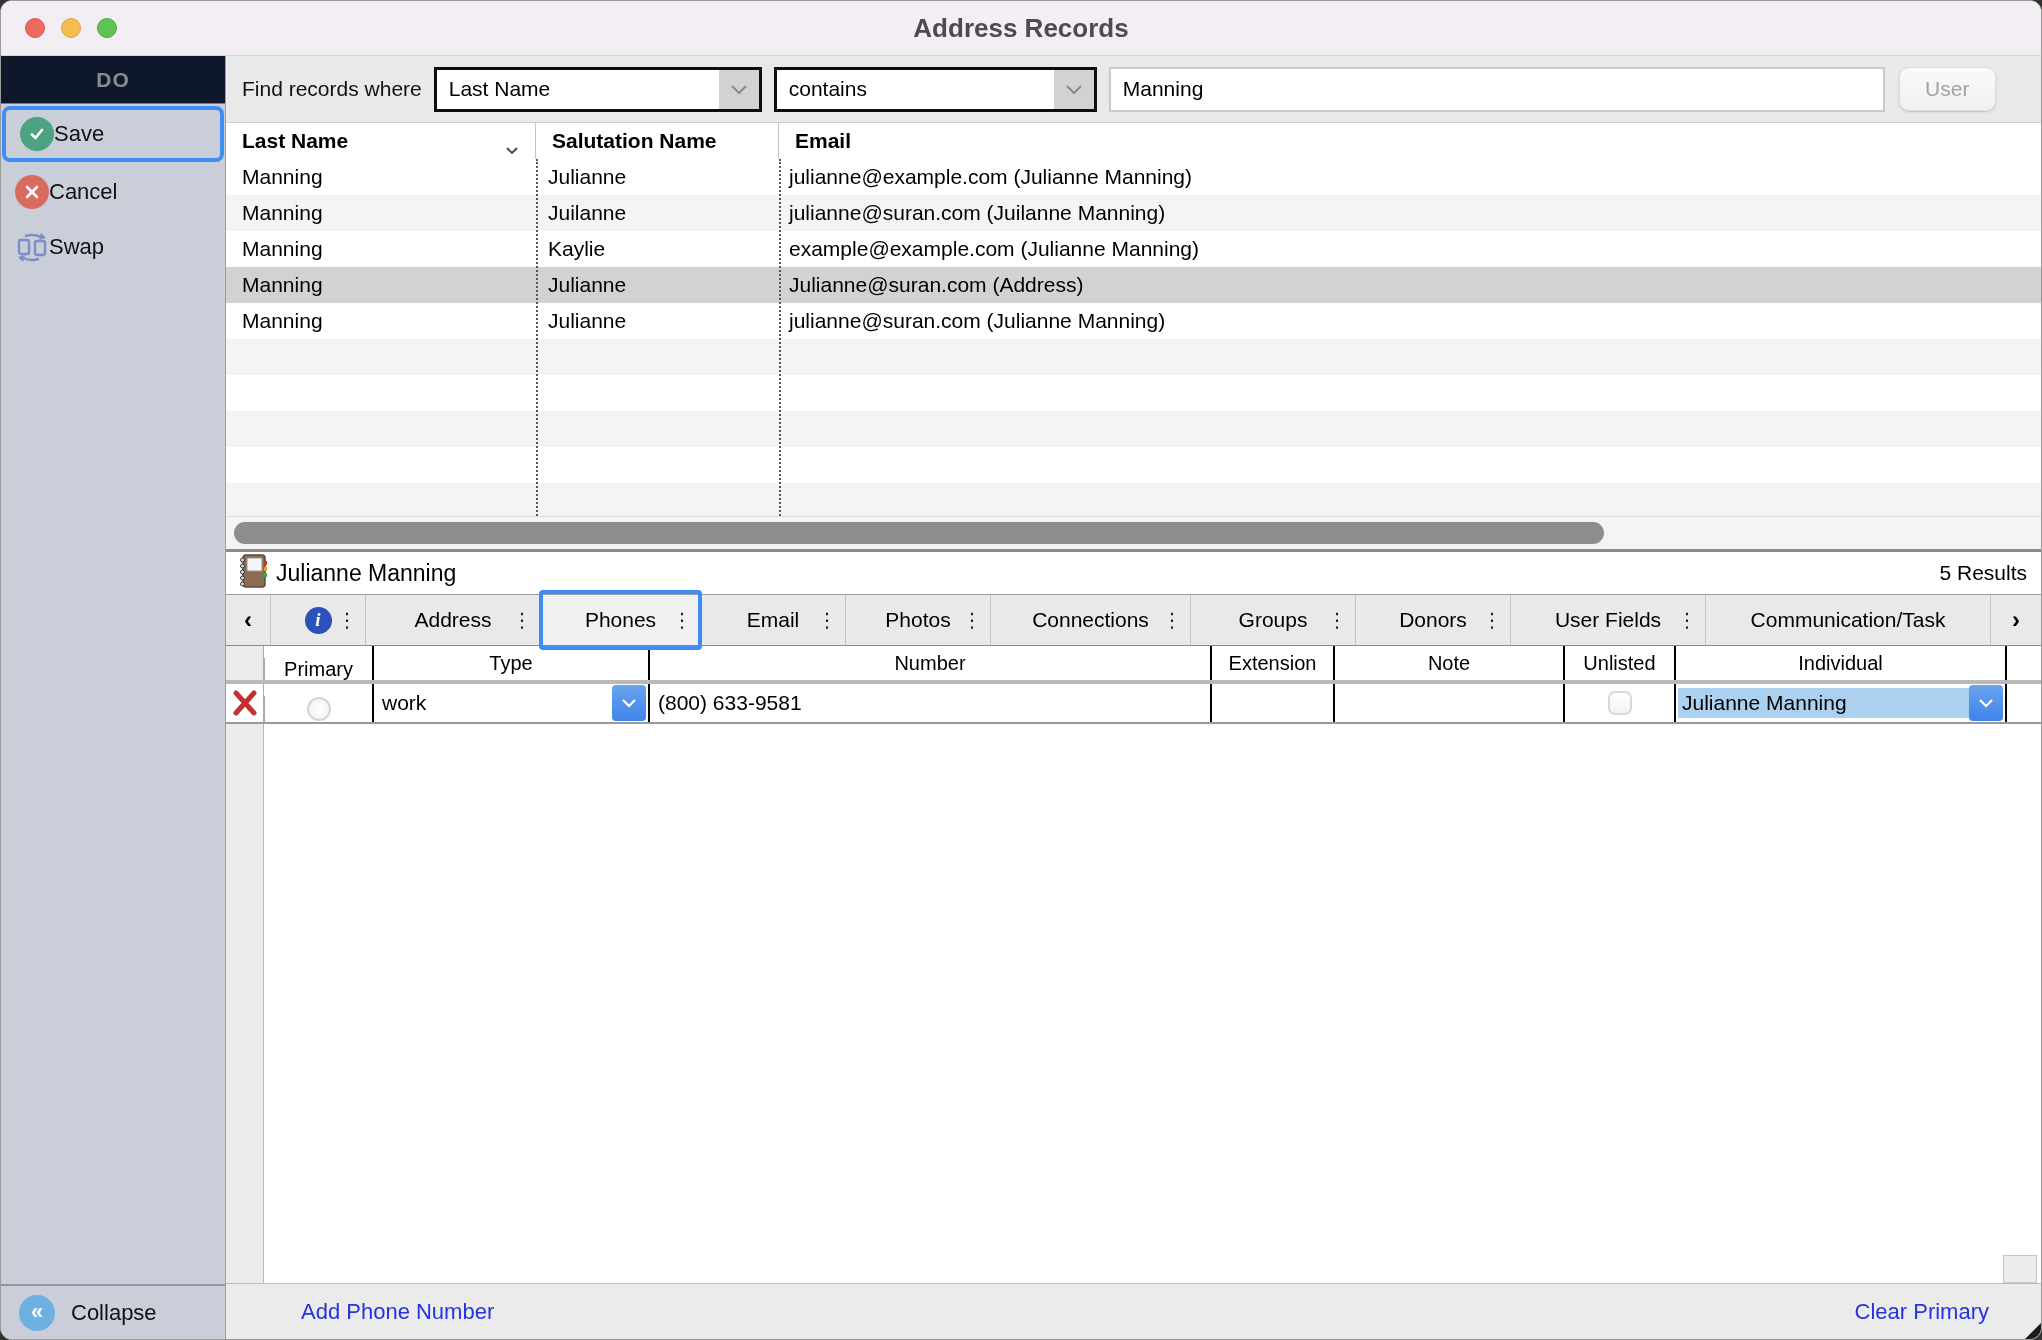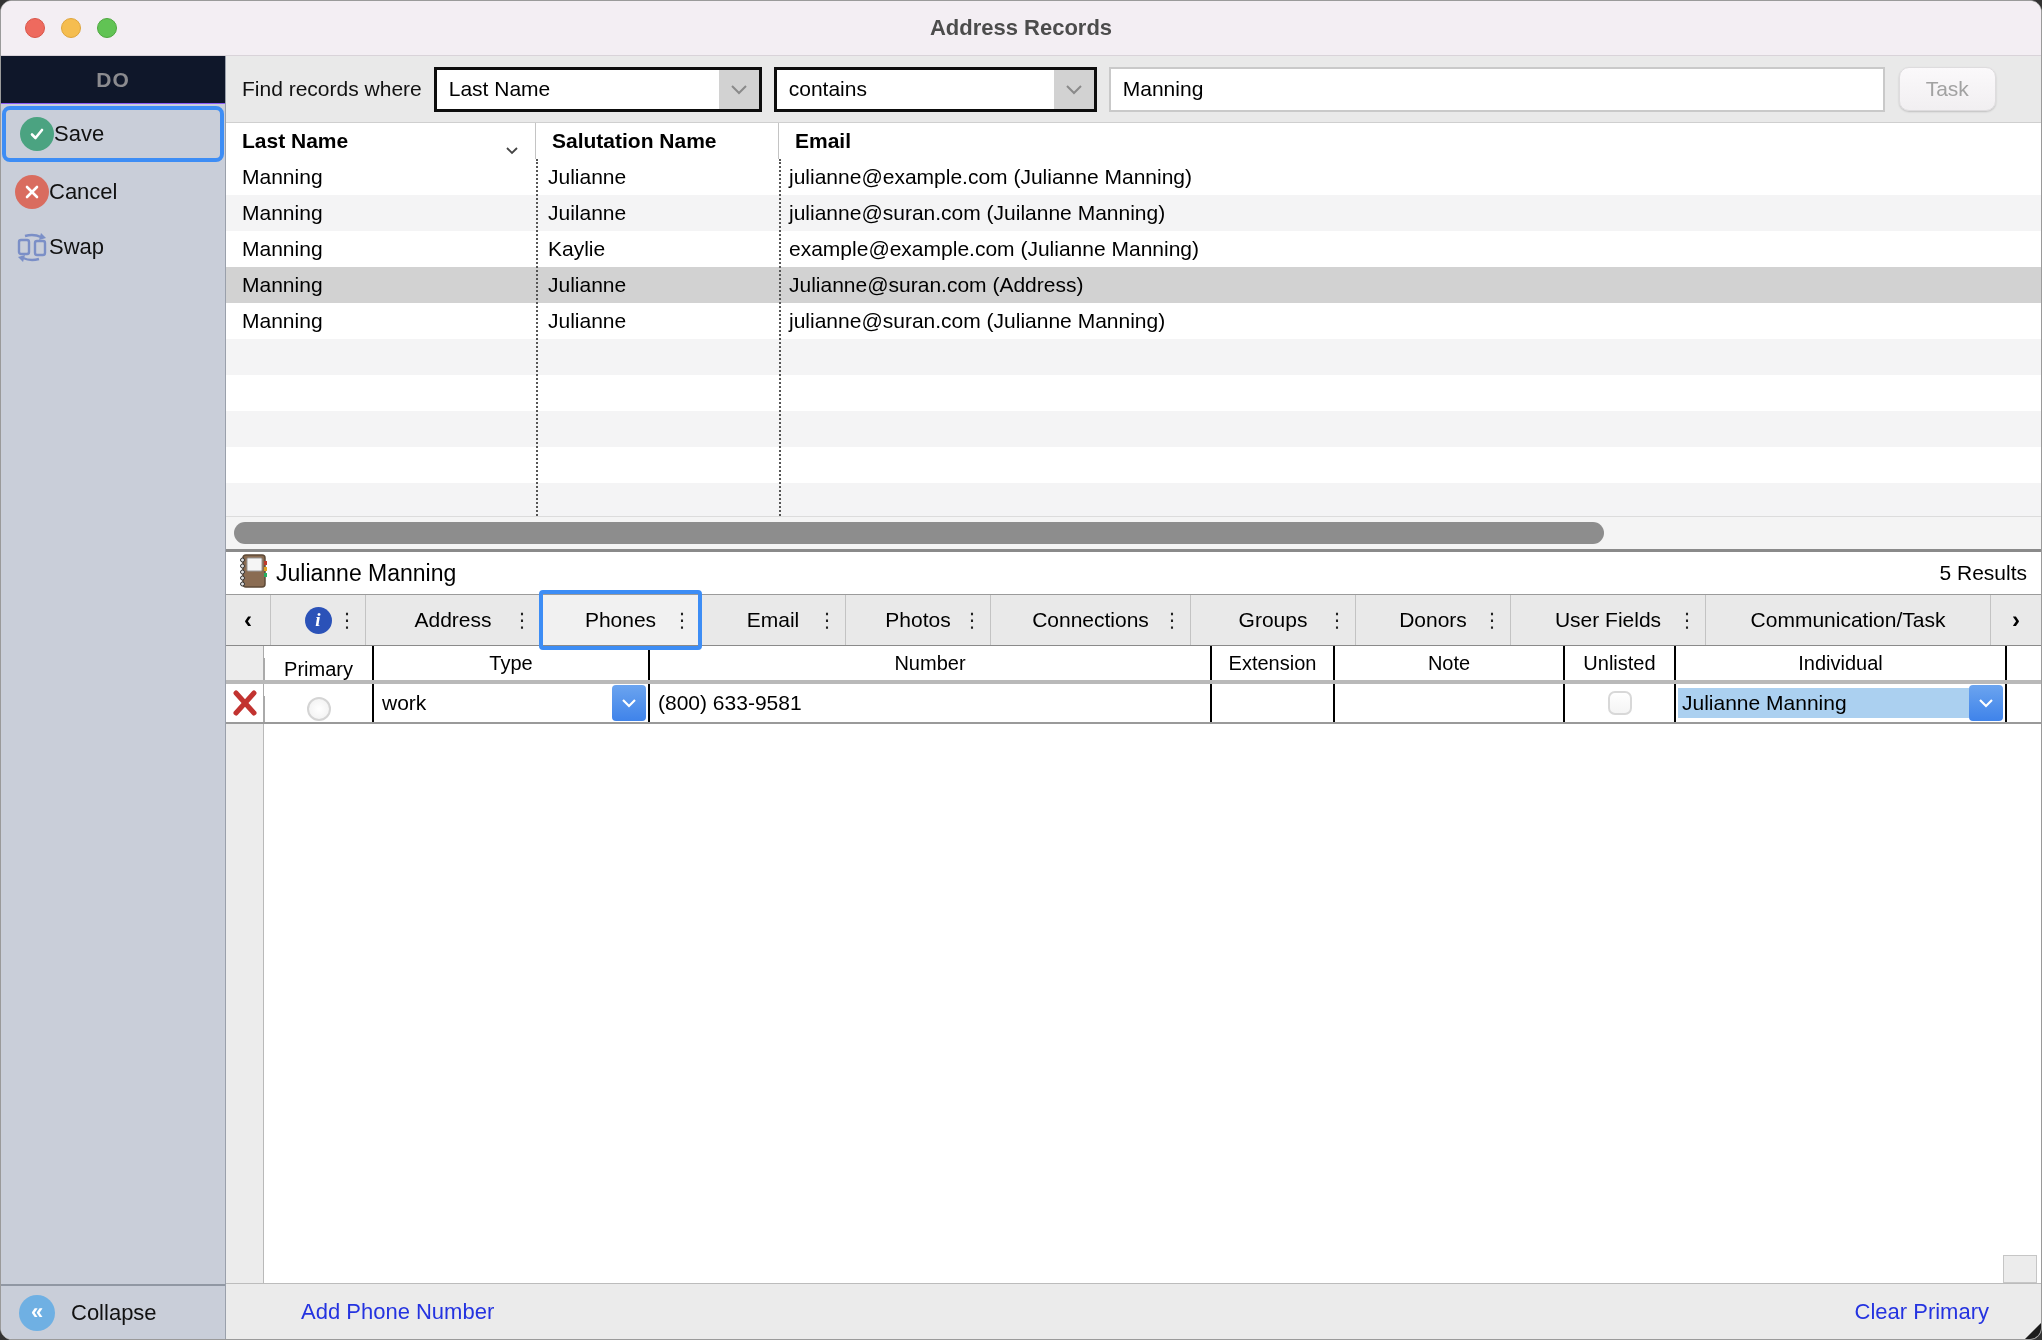--- a/index.html
+++ b/index.html
@@ -9,21 +9,21 @@
             position:relative; background:#fff; border:1px solid #9a9a9a; }
 
   
   .titlebar { height:55px; background:#f3eef3; border-bottom:1px solid #d9d3d9;
               display:flex; align-items:center; justify-content:center; position:relative; }
   .traffic { position:absolute; left:24px; top:17px; display:flex; gap:16px; }
   .light { width:20px; height:20px; border-radius:50%; }
   .light.red { background:#ee6a5e; border:1px solid #d95549; }
   .light.yellow { background:#f5bd4f; border:1px solid #dfa53c; }
   .light.green { background:#61c354; border:1px solid #4ea73f; }
-  .title { font-size:22px; font-weight:bold; color:#4c4c4c; }
+  .title { font-size:26px; font-weight:bold; color:#4c4c4c; }
 
   
   .bodyrow { display:flex; height:1284px; }
   .sidebar { width:225px; background:#c9ced9; border-right:1px solid #9aa0ab;
              display:flex; flex-direction:column; flex-shrink:0; }
   .main { flex:1; display:flex; flex-direction:column; min-width:0; }
 
   
   .do-header { height:48px; background:#0f172a; border-bottom:1px solid #8b5cf6;
                display:flex; align-items:center; justify-content:center;
@@ -230,21 +230,21 @@
         </div>
         <div class="dropdown dd-operator">
           <span class="dd-text">contains</span>
           <span class="dd-arrow">
             <svg width="18" height="11" viewBox="0 0 18 11">
                 <polyline points="2,2 9,9 16,2" fill="none" stroke="#8a8a8a" stroke-width="2"></polyline>
               </svg>
           </span>
         </div>
         <input class="search-input" value="Manning" style="">
-        <button class="find-btn">Task</button>
+        <button class="find-btn">User</button>
       </div>
 
       <div class="res-header">
         <div class="hc hc1">
           <span>Last Name</span>
           <span class="sort-ch">
             <svg width="14" height="9" viewBox="0 0 14 9">
                 <polyline points="2,2 7,7 12,2" fill="none" stroke="#444" stroke-width="1.8"></polyline>
               </svg>
           </span>

